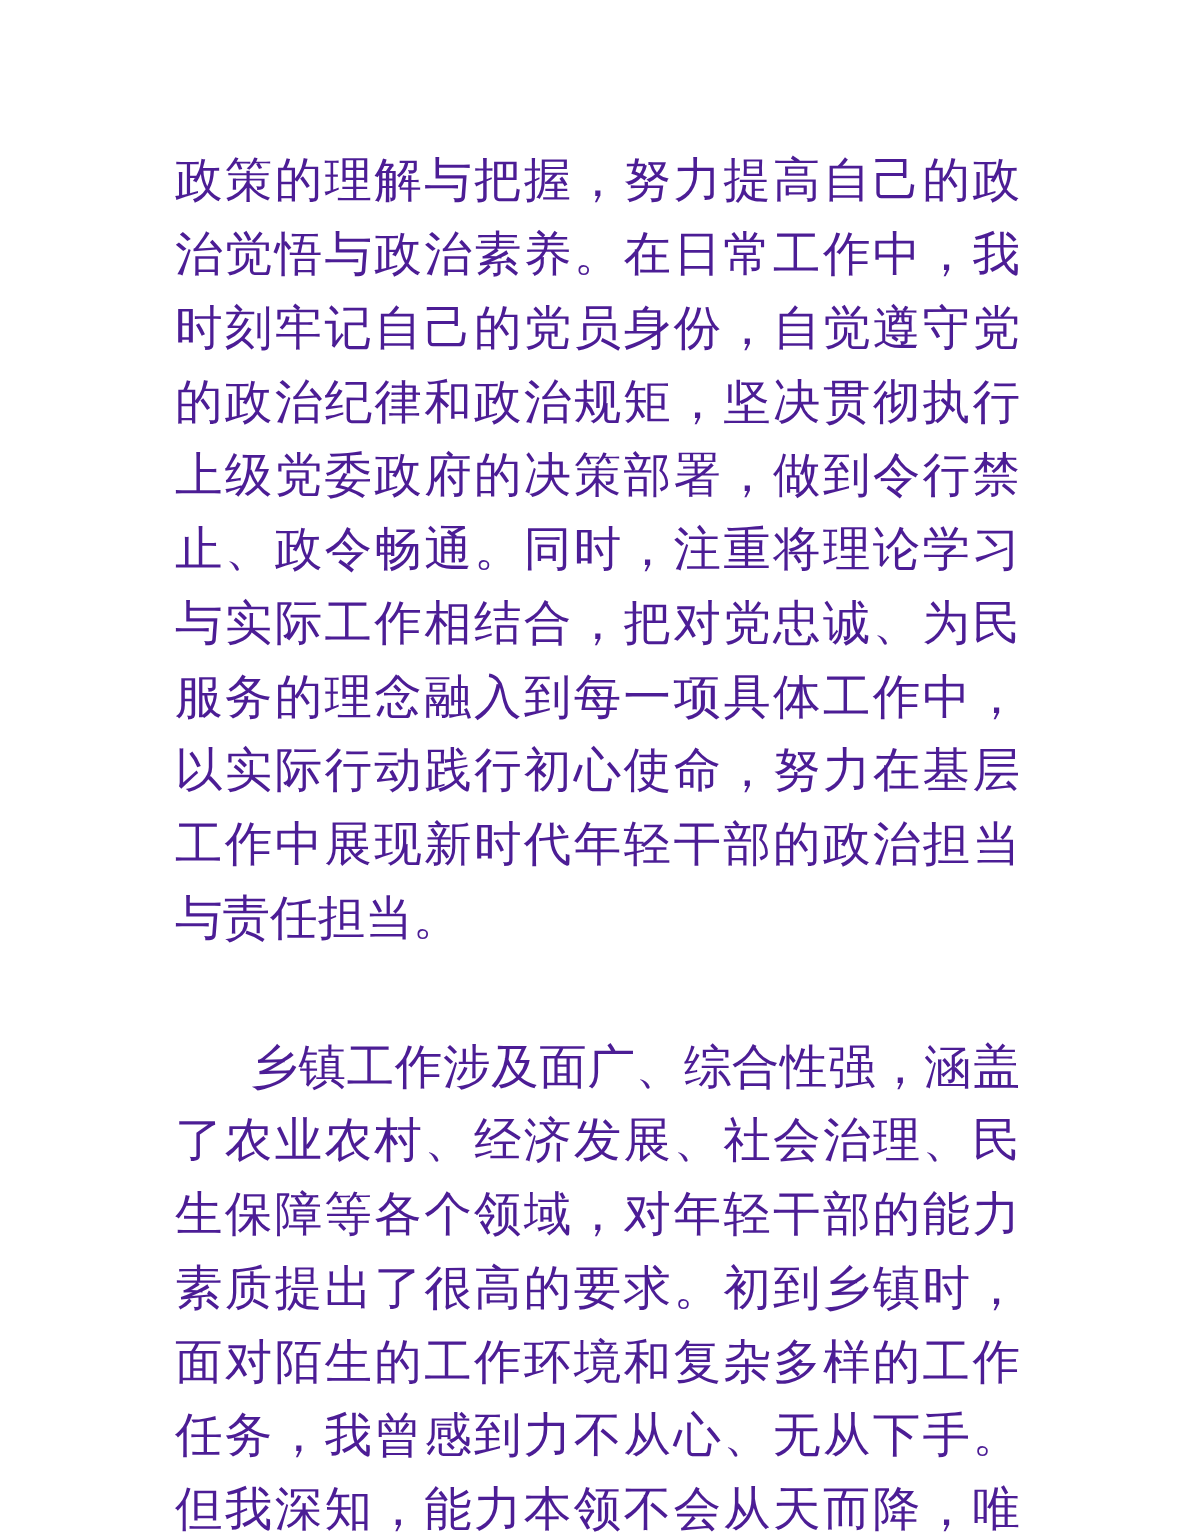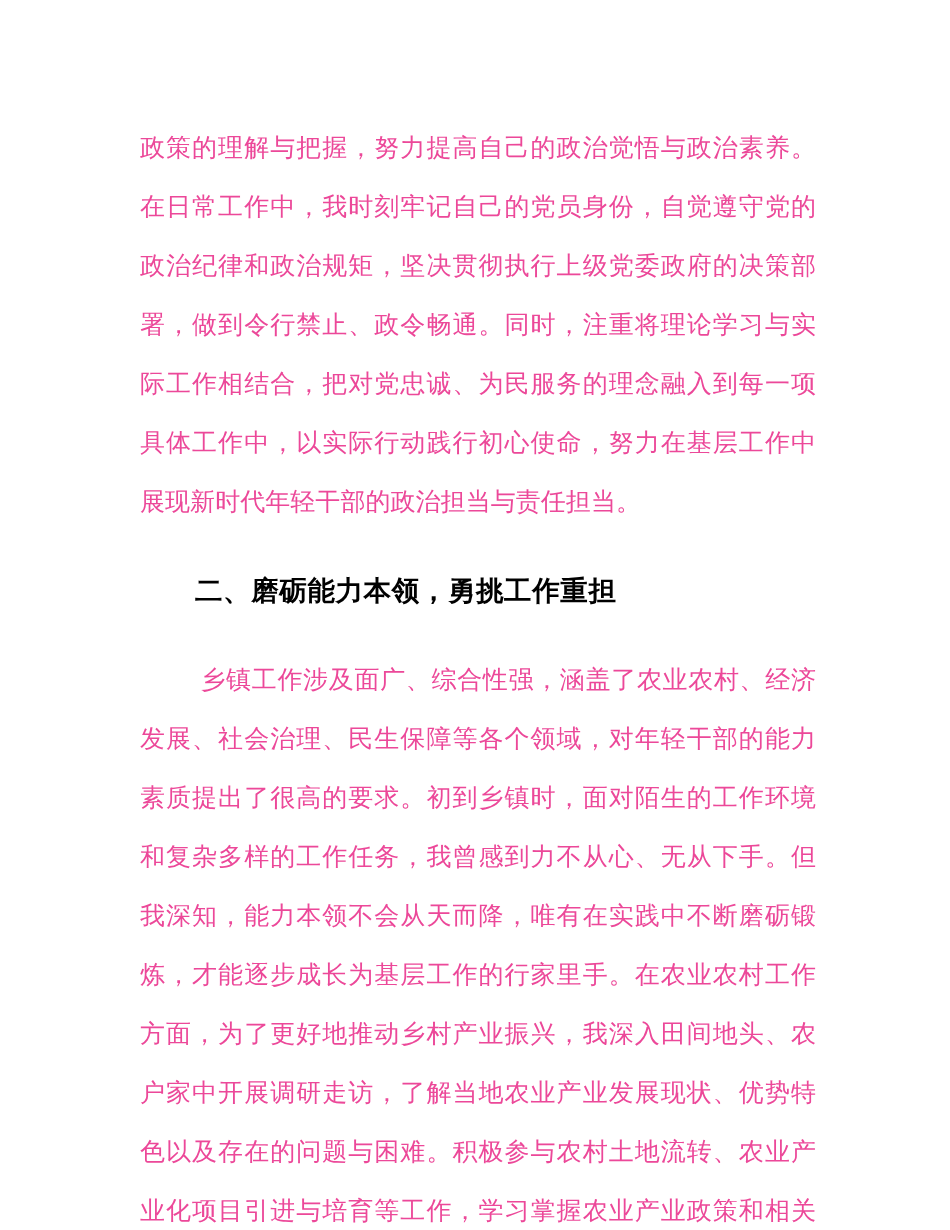--- a/index.html
+++ b/index.html
@@ -26,24 +26,24 @@
   
   #content {
     position: absolute;
     left: 140px;
     top: 118px;
     width: 676px;
   }
 
   
   .para {
-    font-family: Liberation Serif, serif;
-    font-size: 25px;
+    font-family: Liberation Mono, monospace;
+    font-size: 38px;
     line-height: 59px;
-    color: #ec4899;
+    color: #4c1d95;
     text-align: justify;
     text-justify: inter-character;
     text-align-last: left;
     letter-spacing: 0.05px;
     font-weight: 400;
     margin: 0;
     word-break: break-all;
     -webkit-font-smoothing: antialiased;
   }
 
@@ -71,20 +71,19 @@
 </head>
 <body>
 
 <div id="page">
   <div id="content">
 
     <p class="para">政策的理解与把握，努力提高自己的政治觉悟与政治素养。在日常工作中，我时刻牢记自己的党员身份，自觉遵守党的政治纪律和政治规矩，坚决贯彻执行上级党委政府的决策部署，做到令行禁止、政令畅通。同时，注重将理论学习与实际工作相结合，把对党忠诚、为民服务的理念融入到每一项具体工作中，以实际行动践行初心使命，努力在基层工作中展现新时代年轻干部的政治担当与责任担当。</p>
 
     <div class="gap-before-heading"></div>
 
-    <h2 class="heading">二、磨砺能力本领，勇挑工作重担</h2>
 
     <div class="gap-after-heading"></div>
 
     <p class="para indent">乡镇工作涉及面广、综合性强，涵盖了农业农村、经济发展、社会治理、民生保障等各个领域，对年轻干部的能力素质提出了很高的要求。初到乡镇时，面对陌生的工作环境和复杂多样的工作任务，我曾感到力不从心、无从下手。但我深知，能力本领不会从天而降，唯有在实践中不断磨砺锻炼，才能逐步成长为基层工作的行家里手。在农业农村工作方面，为了更好地推动乡村产业振兴，我深入田间地头、农户家中开展调研走访，了解当地农业产业发展现状、优势特色以及存在的问题与困难。积极参与农村土地流转、农业产业化项目引进与培育等工作，学习掌握农业产业政策和相关业务知识，努力为农民群众增收致富出谋划策。通过参与这些工作，我不仅加深了对</p>
 
   </div>
 </div>
 
 </body></html>

